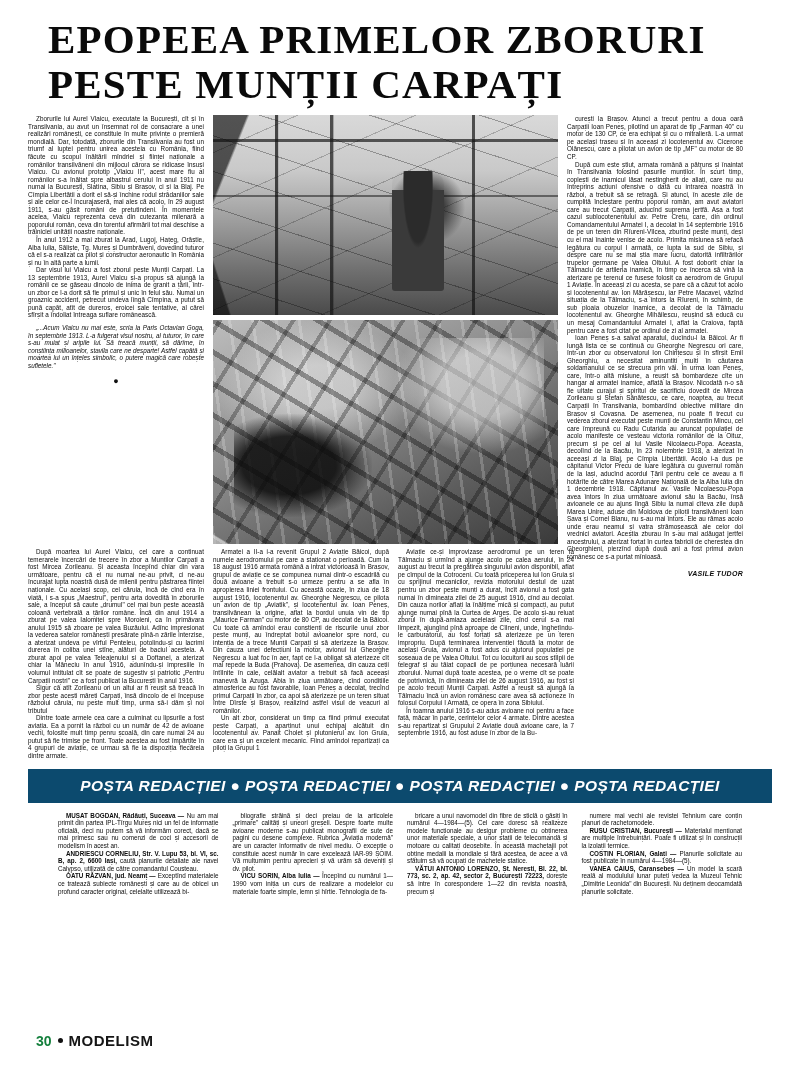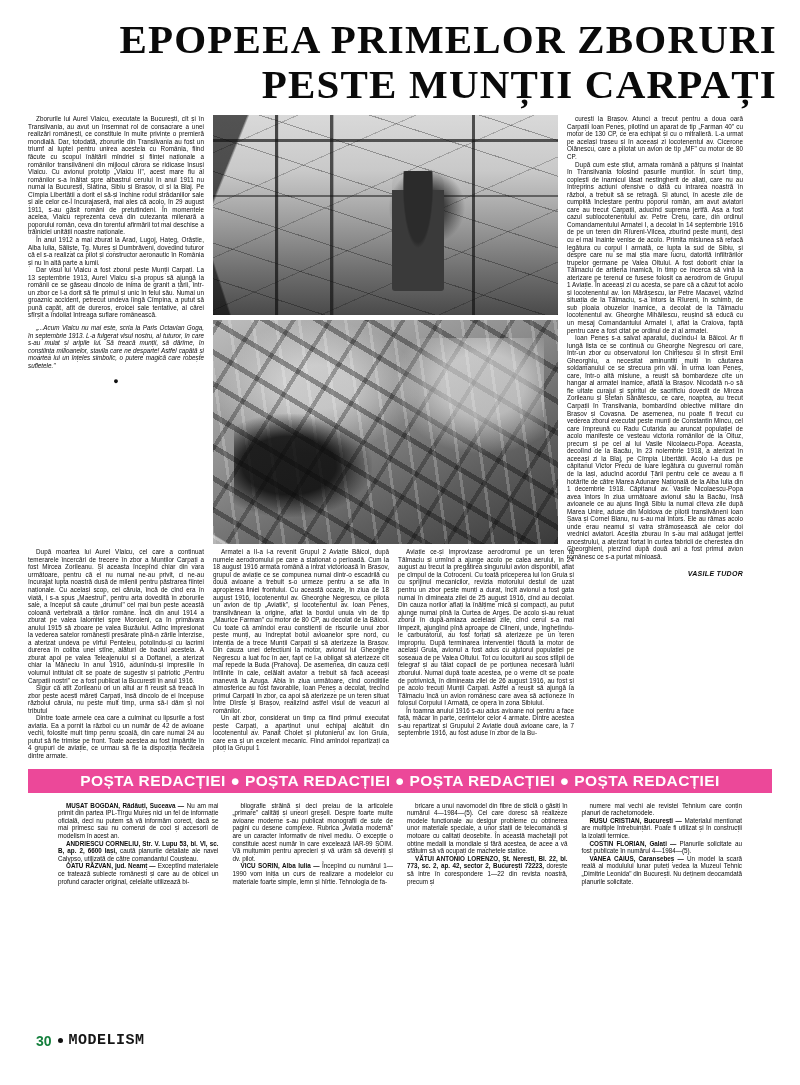--- a/index.html
+++ b/index.html
@@ -19,21 +19,21 @@
     width: 800px;
     height: 1085px;
     position: relative;
     box-sizing: border-box;
     padding: 0;
   }
 
   
   .masthead {
     padding: 18px 23px 4px 48px;
-    text-align: right;
+    text-align: left;
   }
   .headline-line {
     font-family: "Liberation Serif", serif;
     font-weight: bold;
     letter-spacing: 1.2px;
     line-height: 1.04;
     color: #0a0a0a;
     white-space: nowrap;
   }
   .headline-1 { font-size: 41px; }
@@ -144,27 +144,28 @@
     display: flex;
     gap: 9px;
     padding: 7px 28px 0 28px;
     box-sizing: border-box;
   }
   .lower-col { width: 176px; }
 
   
   .banner {
     margin: 9px 28px 0 28px;
-    background: #ec4899;
+    background: #0c4a6e;
     color: #ffffff;
-    height: 24px;
+    height: 34px;
     display: flex;
     align-items: center;
     justify-content: center;
     overflow: hidden;
+    font-style: italic;
   }
   .banner-text {
     font-family: "Liberation Sans", sans-serif;
     font-weight: bold;
     font-size: 15.5px;
     letter-spacing: 0.4px;
     white-space: nowrap;
   }
 
   
@@ -197,21 +198,21 @@
     font-family: "Liberation Sans", sans-serif;
     font-weight: bold;
     font-size: 14px;
     color: #15803d;
   }
   .dot {
     width: 5px; height: 5px; border-radius: 50%;
     background: #111; display: inline-block;
   }
   .magname {
-    font-family: Liberation Mono, monospace;
+    font-family: Liberation Sans, sans-serif;
     font-weight: bold;
     font-size: 15px;
     letter-spacing: 0.5px;
     color: #151515;
   }
 
   
   .byline {
     text-align: right;
     font-size: 7px;

